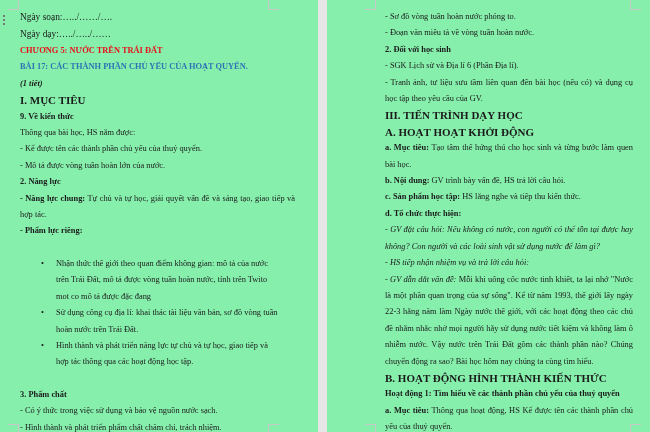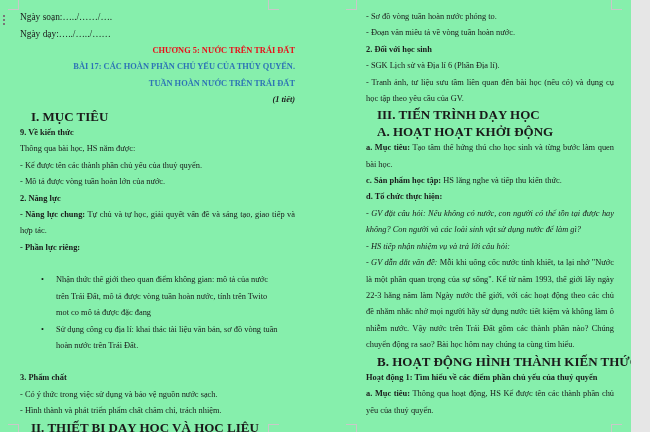--- a/index.html
+++ b/index.html
@@ -8,65 +8,65 @@
     background: #e6e6e6;
     font-family: "Liberation Serif", "DejaVu Serif", serif;
     color: #1a1a1a;
     position: relative;
   }
   .page {
     position: absolute; top: 0; height: 432px; background: #86efac;
     overflow: hidden;
   }
   #page-left { left: 0; width: 318px; }
-  #page-right { left: 308px; width: 323px; }
+  #page-right { left: 327px; width: 323px; }
   .crop { position: absolute; border-color: #c8c8c8; border-style: solid; width: 10px; height: 10px; }
   .content { position: absolute; font-size: 8.4px; line-height: 16.4px; }
   #page-left .content { left: 20px; top: 9px; width: 275px; }
   #page-right .content { left: 58px; top: 9px; width: 248px; }
   .line { white-space: nowrap; }
   .just { text-align: justify; white-space: normal; }
-  .center { text-align: right; }
+  .center { text-align: left; }
   .b { font-weight: bold; }
   .i { font-style: italic; }
   .red { color: #e8101a; font-weight: bold; }
   .blue { color: #2e74b5; font-weight: bold; }
-  .h1 { font-weight: bold; font-size: 13px; margin-left: 11px; }
+  .h1 { font-weight: bold; font-size: 11px; }
   .date { font-size: 9.4px; line-height: 17px; }
   ul.bullets { margin: 16px; padding: 0 0 0 20px; list-style: none; }
   ul.bullets li { position: relative; }
   ul.bullets li::before { content: "\2022"; position: absolute; left: -15px; }
   .handle { position: absolute; left: 3px; top: 15px; width: 2px; height: 12px;
     background: repeating-linear-gradient(#777 0 2px, transparent 2px 4px); }
 </style>
 </head>
 <body>
 
 <div class="page" id="page-left">
   <div class="crop" style="left:8px; top:-1px; border-width:0 1px 1px 0;"></div>
   <div class="crop" style="left:268px; top:-1px; border-width:0 0 1px 1px;"></div>
   <div class="handle"></div>
   <div class="content">
     <div class="line date">Ngày soạn:…../……/….</div>
     <div class="line date">Ngày dạy:…../…../……</div>
     <div class="line center red">CHƯƠNG 5: NƯỚC TRÊN TRÁI ĐẤT</div>
-    <div class="line center blue">BÀI 17: CÁC HOÀN PHẦN CHỦ YẾU CỦA THỦY QUYỂN.</div>
-    <div class="line center blue">TUẦN HOÀN NƯỚC TRÊN TRÁI ĐẤT</div>
+    <div class="line center blue">BÀI 17: CÁC THÀNH PHẦN CHỦ YẾU CỦA HOẠT QUYỂN.</div>
     <div class="line center b i">(1 tiết)</div>
     <div class="line h1">I. MỤC TIÊU</div>
     <div class="line b">9. Về kiến thức</div>
     <div class="line">Thông qua bài học, HS nắm được:</div>
     <div class="line">- Kể được tên các thành phần chủ yếu của thuỷ quyển.</div>
     <div class="line">- Mô tả được vòng tuần hoàn lớn của nước.</div>
     <div class="line b">2. Năng lực</div>
     <div class="just"><span class="b">- Năng lực chung:</span><span> Tự chủ và tự học, giải quyết vấn đề và sáng tạo, giao tiếp và hợp tác.</span></div>
-    <div class="line b">- Phần lực riêng:</div>
+    <div class="line b">- Phẩm lực riêng:</div>
     <ul class="bullets">
       <li>Nhận thức thế giới theo quan điểm không gian: mô tả của nước trên Trái Đất, mô tả được vòng tuần hoàn nước, tính trên Twito mot co mô tả được đặc đang</li>
       <li>Sử dụng công cụ địa lí: khai thác tài liệu văn bản, sơ đồ vòng tuần hoàn nước trên Trái Đất.</li>
+      <li>Hình thành và phát triển năng lực tự chủ và tự học, giao tiếp và hợp tác thông qua các hoạt động học tập.</li>
     </ul>
     <div class="line b">3. Phẩm chất</div>
     <div class="line">- Có ý thức trong việc sử dụng và bảo vệ nguồn nước sạch.</div>
     <div class="line">- Hình thành và phát triển phẩm chất chăm chỉ, trách nhiệm.</div>
     <div class="line h1">II. THIẾT BỊ DẠY HỌC VÀ HỌC LIỆU</div>
 
   </div>
   <div class="crop" style="left:8px; top:424px; border-width:1px 1px 0 0;"></div>
   <div class="crop" style="left:268px; top:424px; border-width:1px 0 0 1px;"></div>
 </div>
@@ -76,25 +76,26 @@
   <div class="crop" style="left:303px; top:-1px; border-width:0 0 1px 1px;"></div>
   <div class="content">
     <div class="line">- Sơ đồ vòng tuần hoàn nước phóng to.</div>
     <div class="line">- Đoạn văn miêu tả về vòng tuần hoàn nước.</div>
     <div class="line b">2. Đối với học sinh</div>
     <div class="line">- SGK Lịch sử và Địa lí 6 (Phần Địa lí).</div>
     <div class="just">- Tranh ảnh, tư liệu sưu tầm liên quan đến bài học (nếu có) và dụng cụ học tập theo yêu cầu của GV.</div>
     <div class="line h1">III. TIẾN TRÌNH DẠY HỌC</div>
     <div class="line h1">A. HOẠT HOẠT KHỞI ĐỘNG</div>
     <div class="just"><span class="b">a. Mục tiêu:</span><span> Tạo tâm thế hứng thú cho học sinh và từng bước làm quen bài học.</span></div>
+    <div class="line"><span class="b">b. Nội dung:</span><span> GV trình bày vấn đề, HS trả lời câu hỏi.</span></div>
     <div class="line"><span class="b">c. Sản phẩm học tập:</span><span> HS lắng nghe và tiếp thu kiến thức.</span></div>
     <div class="line b">d. Tổ chức thực hiện:</div>
     <div class="just i">- GV đặt  câu hỏi: Nếu không có nước, con người có thể tồn tại được hay không? Con người và các loài sinh vật sử dụng nước để làm gì?</div>
     <div class="line i">- HS tiếp nhận nhiệm vụ và trả lời câu hỏi:</div>
     <div class="just"><span class="i">- GV dẫn dắt vấn đề:</span><span> Mỗi khi uống cốc nước tinh khiết, ta lại nhớ "Nước là một phần quan trọng của sự sống". Kể từ năm 1993, thế giới lấy ngày 22-3 hằng năm làm Ngày nước thế giới, với các hoạt động theo các chủ đề nhằm nhắc nhở mọi người hãy sử dụng nước tiết kiệm và không làm ô nhiễm nước. Vậy nước trên Trái Đất gồm các thành phần nào? Chúng chuyển động ra sao? Bài học hôm nay chúng ta cùng tìm hiểu.</span></div>
     <div class="line h1">B. HOẠT ĐỘNG HÌNH THÀNH KIẾN THỨC</div>
-    <div class="line b">Hoạt động 1: Tìm hiểu về các điểm phần chủ yếu của thuỷ quyển</div>
+    <div class="line b">Hoạt động 1: Tìm hiểu về các thành phần chủ yếu của thuỷ quyển</div>
     <div class="just"><span class="b">a. Mục tiêu:</span><span> Thông qua hoạt động, HS Kể được tên các thành phần chủ yếu của thuỷ quyển.</span></div>
 
   </div>
   <div class="crop" style="left:38px; top:424px; border-width:1px 1px 0 0;"></div>
   <div class="crop" style="left:303px; top:424px; border-width:1px 0 0 1px;"></div>
 </div>
 
 </body></html>

